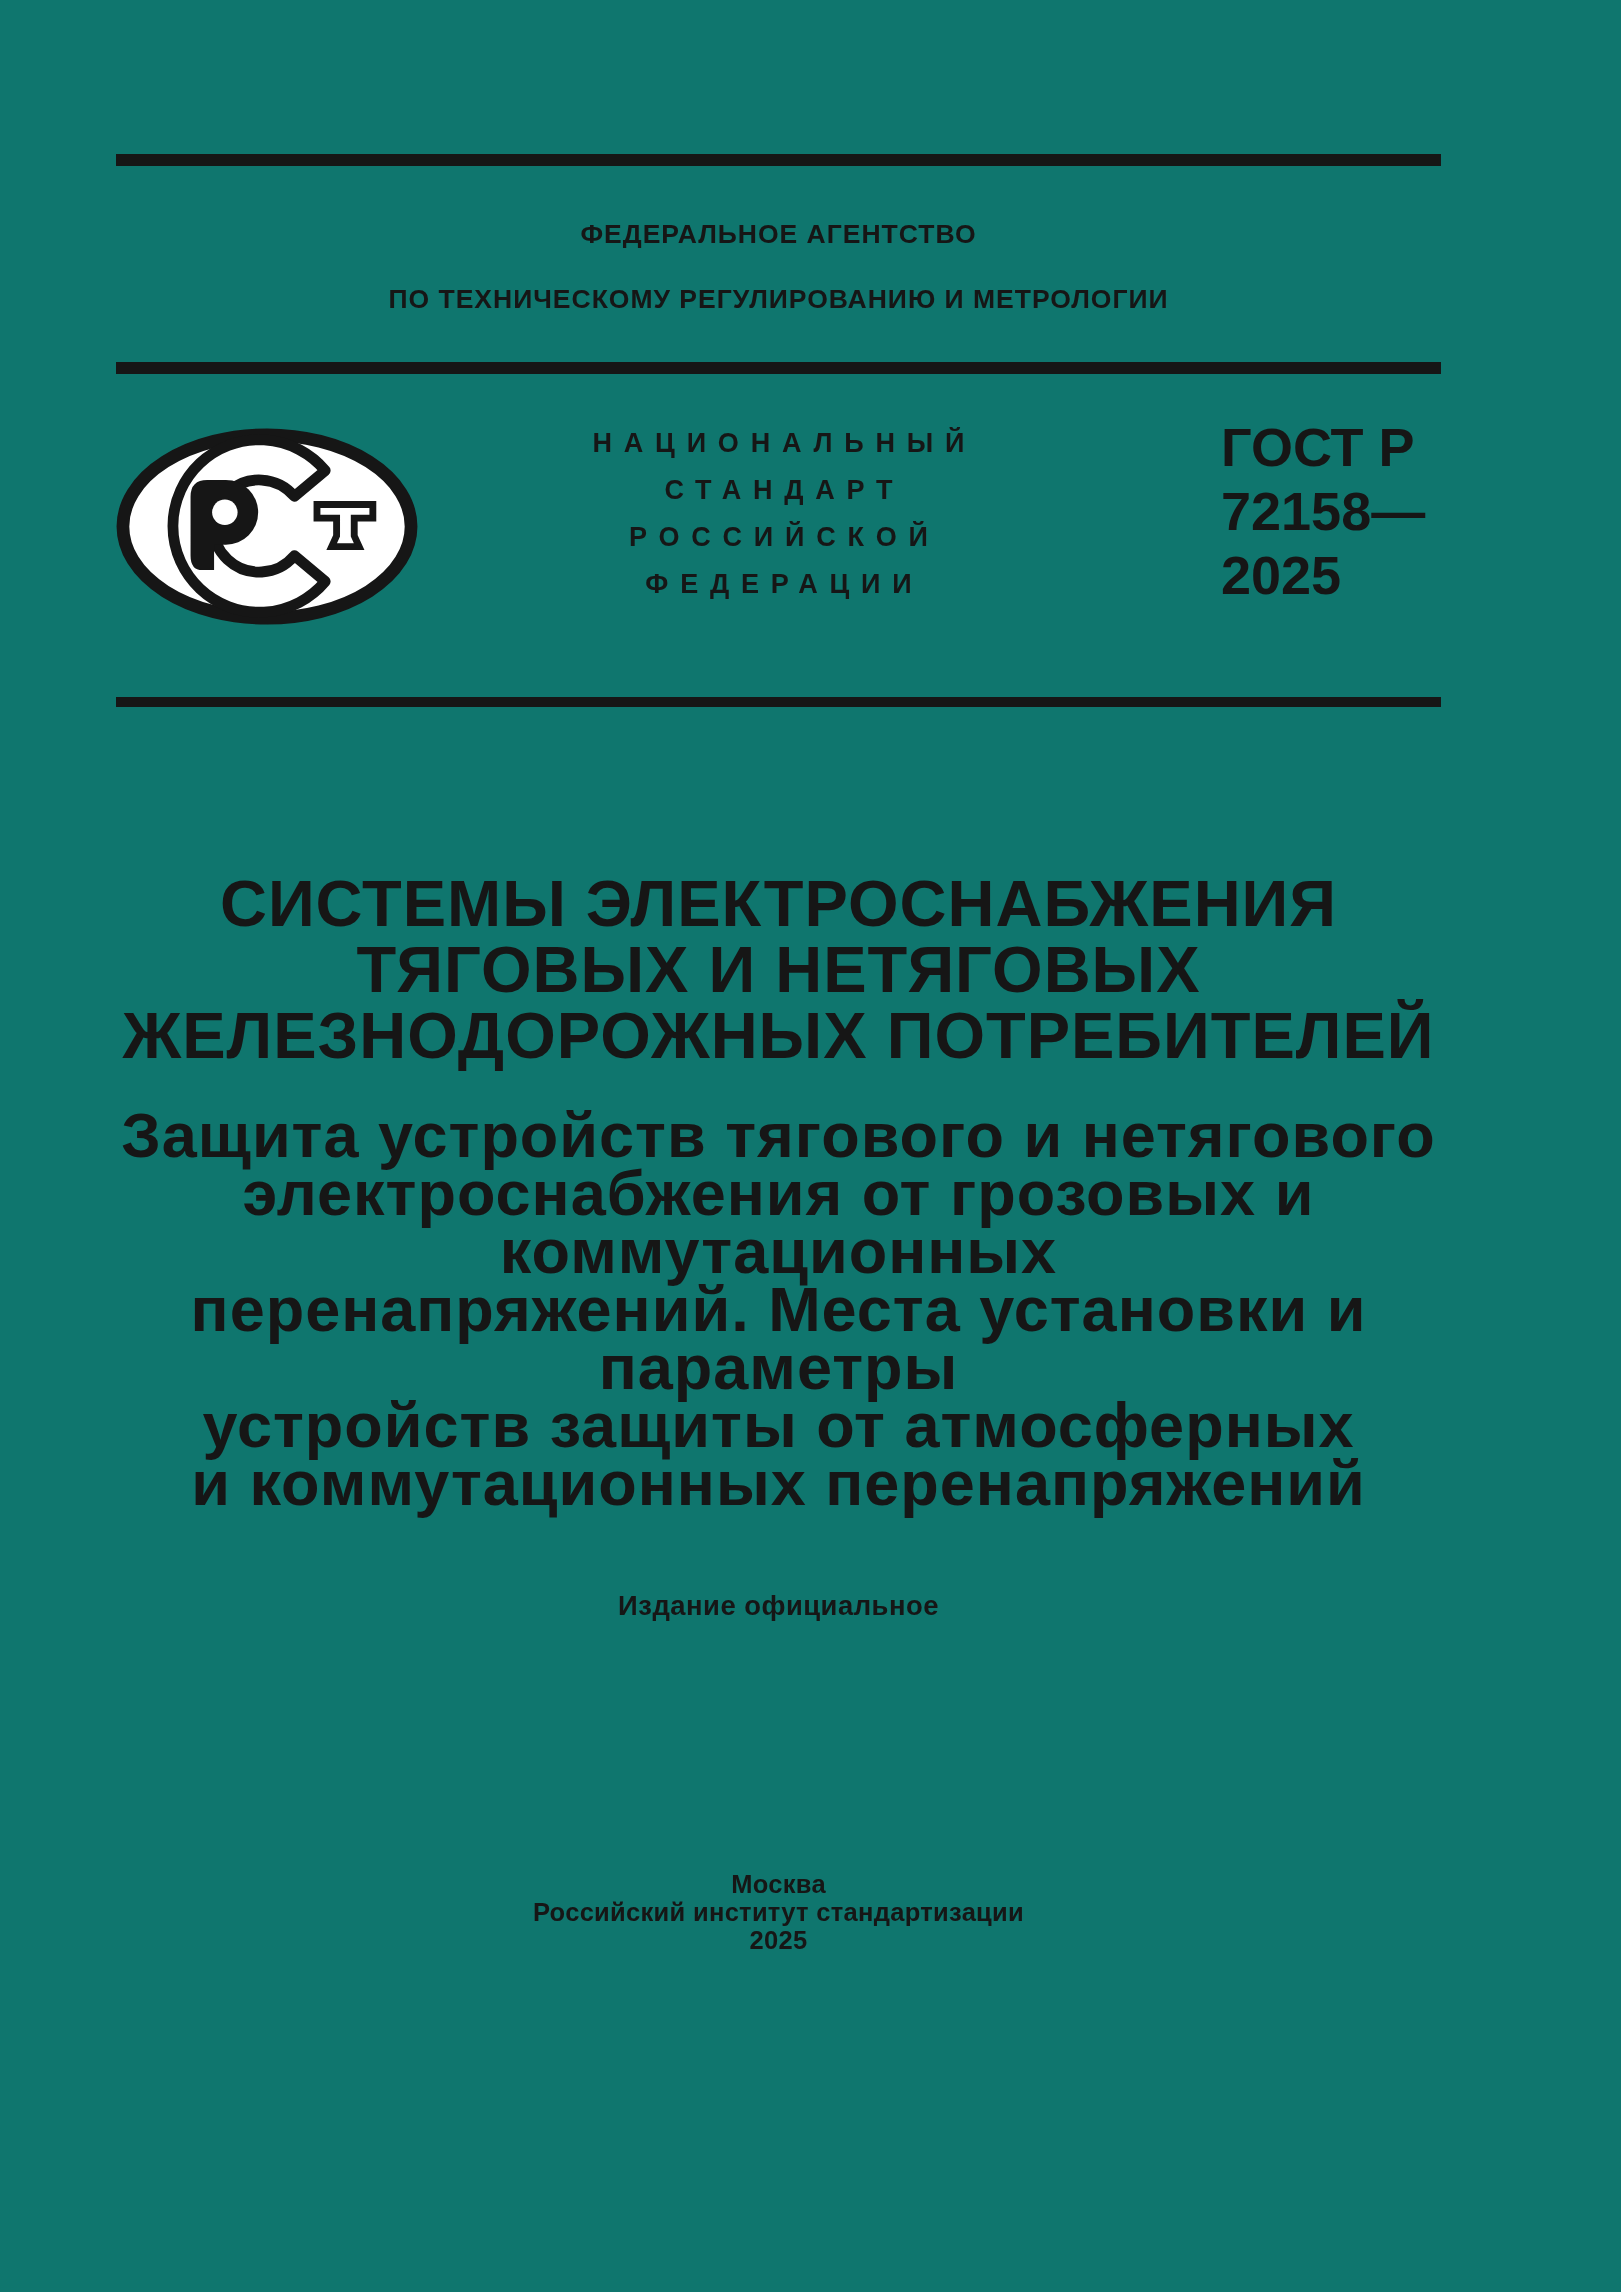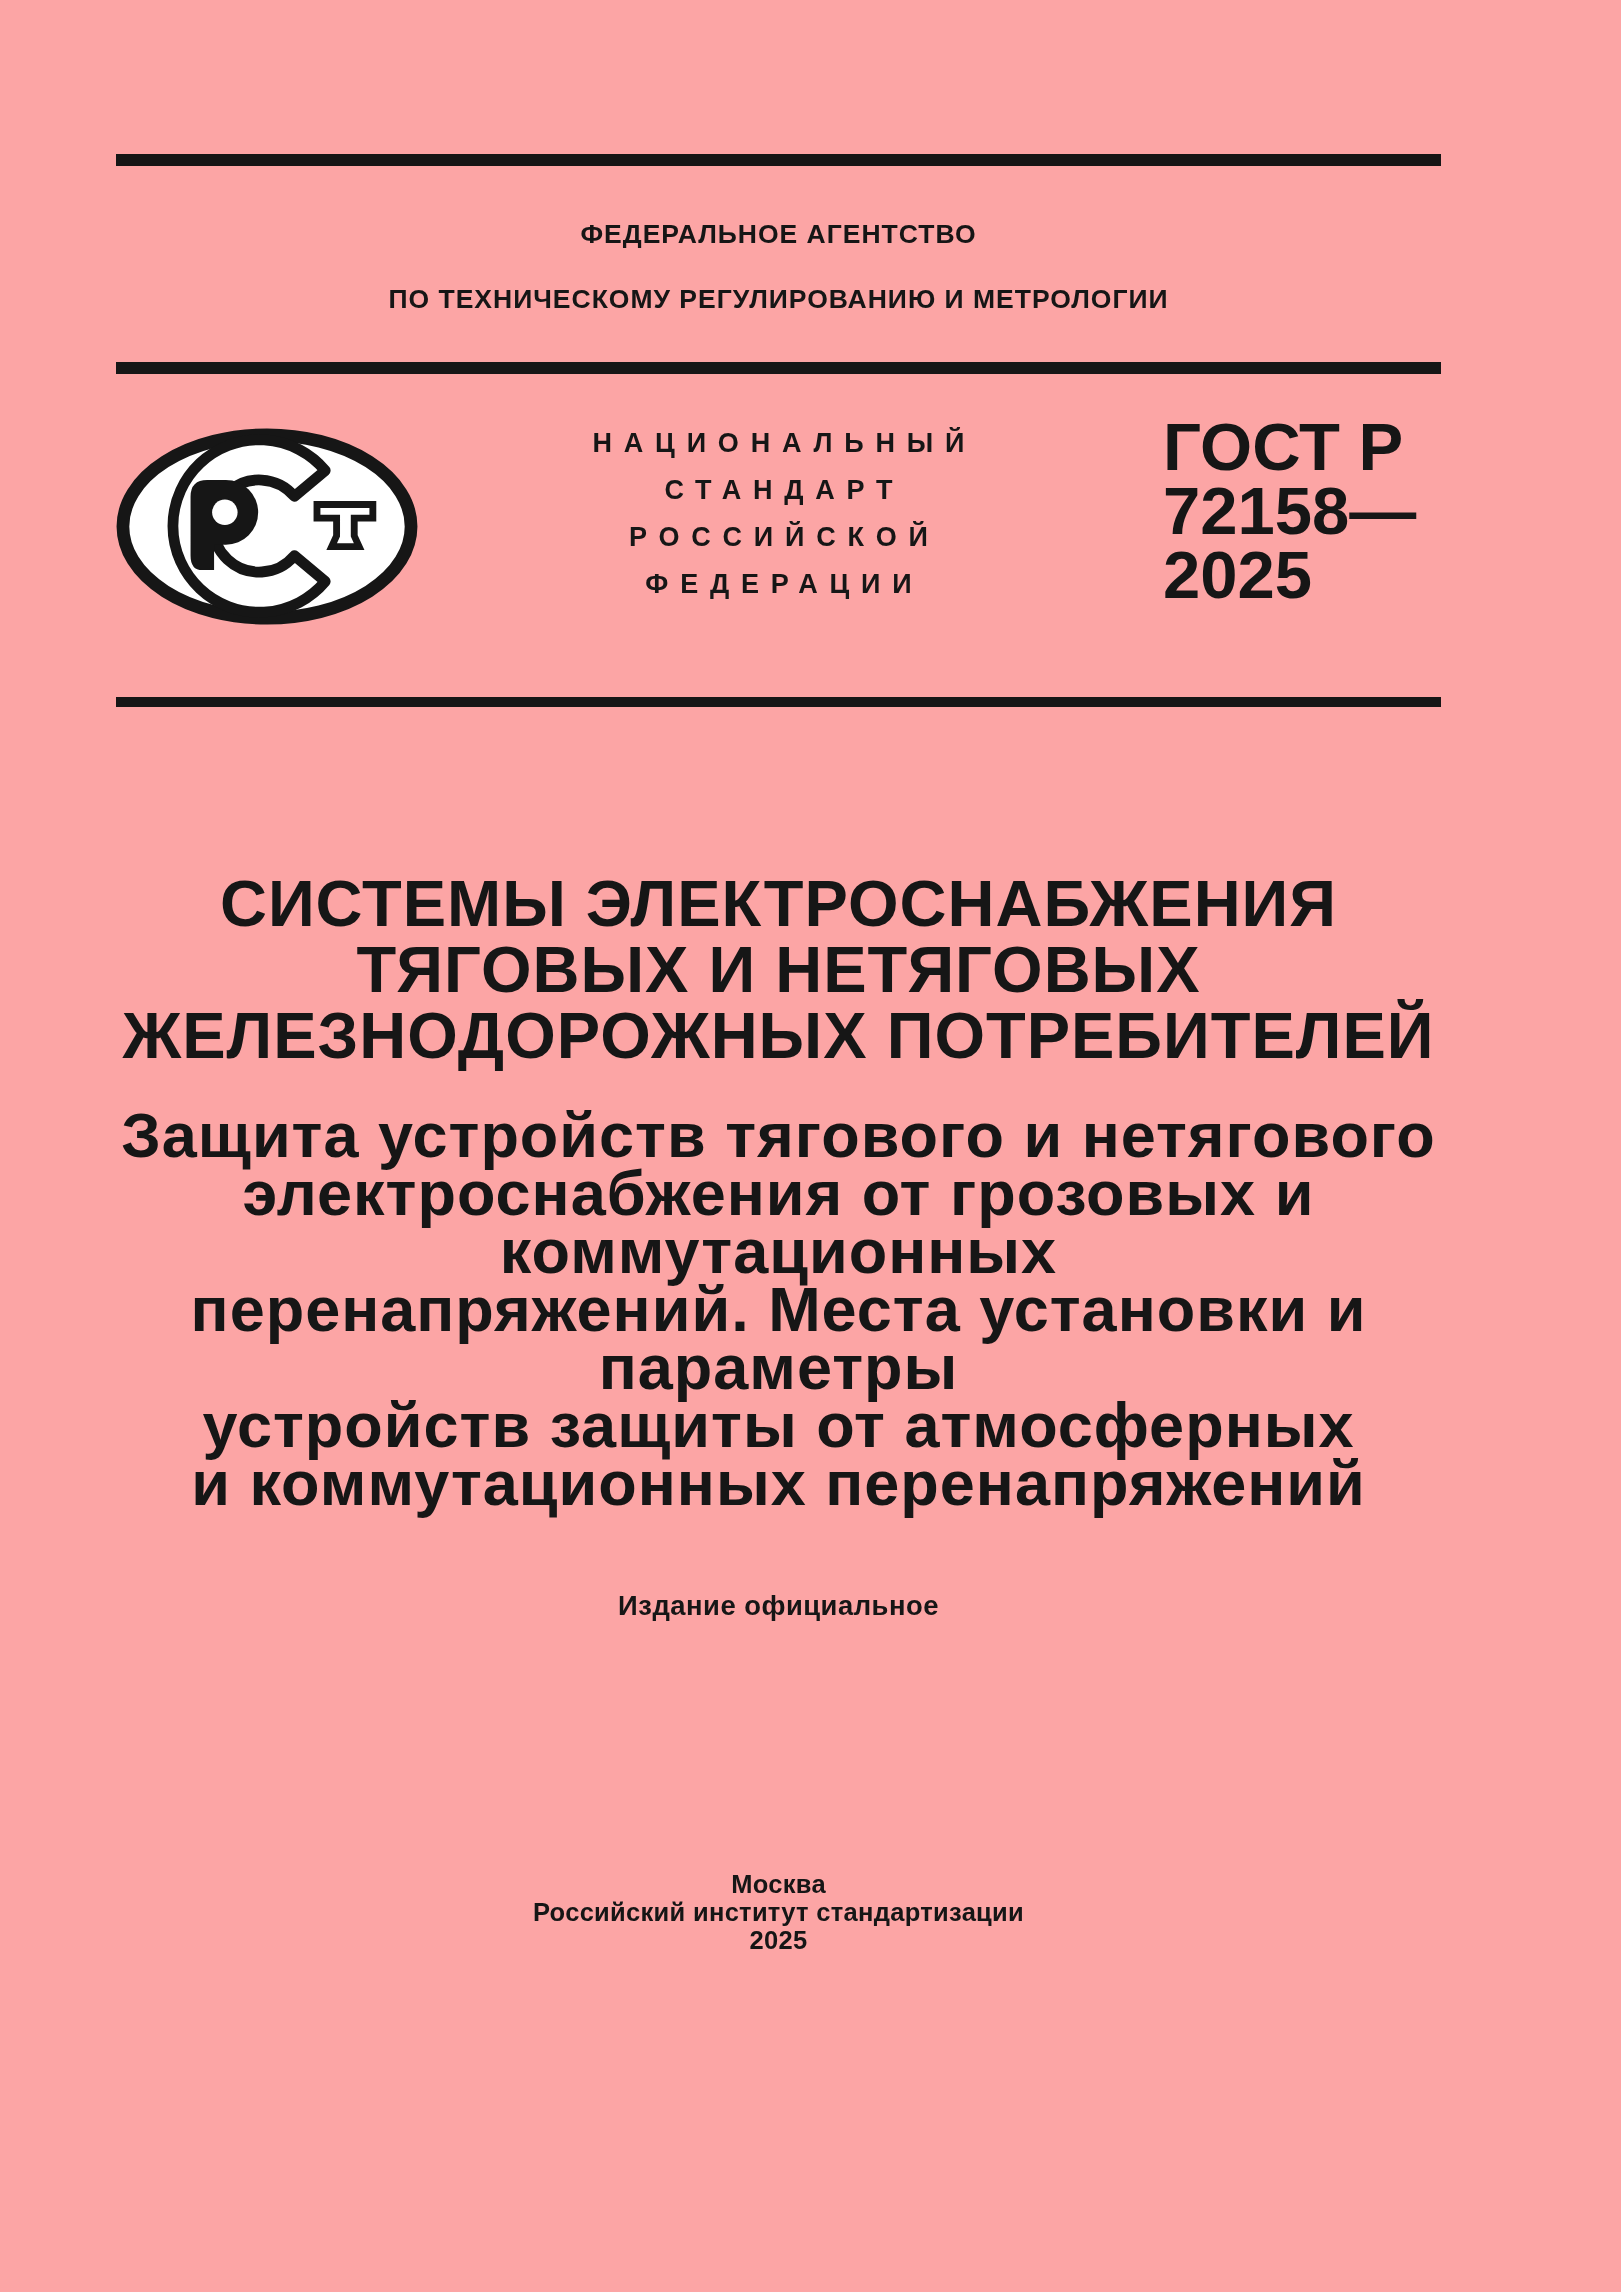--- a/index.html
+++ b/index.html
@@ -1,19 +1,19 @@
 <!DOCTYPE html>
 <html><head>
 <meta charset="utf-8">
 <style>
   html,body{margin:0;padding:0;background:#888;}
   .page{
     position:relative;
     width:1621px;height:2293px;
-    background:#fca5a5;
+    background:#0f766e;
     font-family:"Liberation Sans", sans-serif;
     color:#161616;
     overflow:hidden;
   }
   .bar{
     position:absolute;left:116px;width:1325px;background:#161616;
   }
   .bar-top{top:154px;height:11.8px;}
   .bar-mid{top:362px;height:11.8px;}
   .bar-low{top:697px;height:9.8px;}
@@ -21,22 +21,22 @@
   .col{position:absolute;left:116px;width:1325px;text-align:center;}
 
   .agency-line{font-weight:bold;font-size:26.5px;letter-spacing:1px;line-height:31px;}
   .agency-1{top:219px;}
   .agency-2{top:284px;}
 
   .std-type{top:420px;font-weight:bold;font-size:27px;line-height:47px;}
   .std-type div{letter-spacing:11.8px;padding-left:11.8px;}
 
   .designation{
-    position:absolute;left:1163px;top:415px;text-align:left;
-    font-weight:bold;font-size:67px;line-height:64px;white-space:nowrap;
+    position:absolute;left:1221px;top:415px;text-align:left;
+    font-weight:bold;font-size:54px;line-height:64px;white-space:nowrap;
   }
 
   .doc-title{top:871px;font-weight:bold;font-size:65px;line-height:66px;letter-spacing:1px;}
   .doc-subtitle{top:1106px;font-weight:bold;font-size:63px;line-height:58px;letter-spacing:1px;}
 
   .edition{top:1590px;font-weight:bold;font-size:27.4px;letter-spacing:0.5px;}
 
   .imprint{top:1870px;font-weight:bold;font-size:25.5px;line-height:28px;letter-spacing:0.3px;}
 
   .logo{position:absolute;left:116px;top:428px;width:302px;height:197px;}

